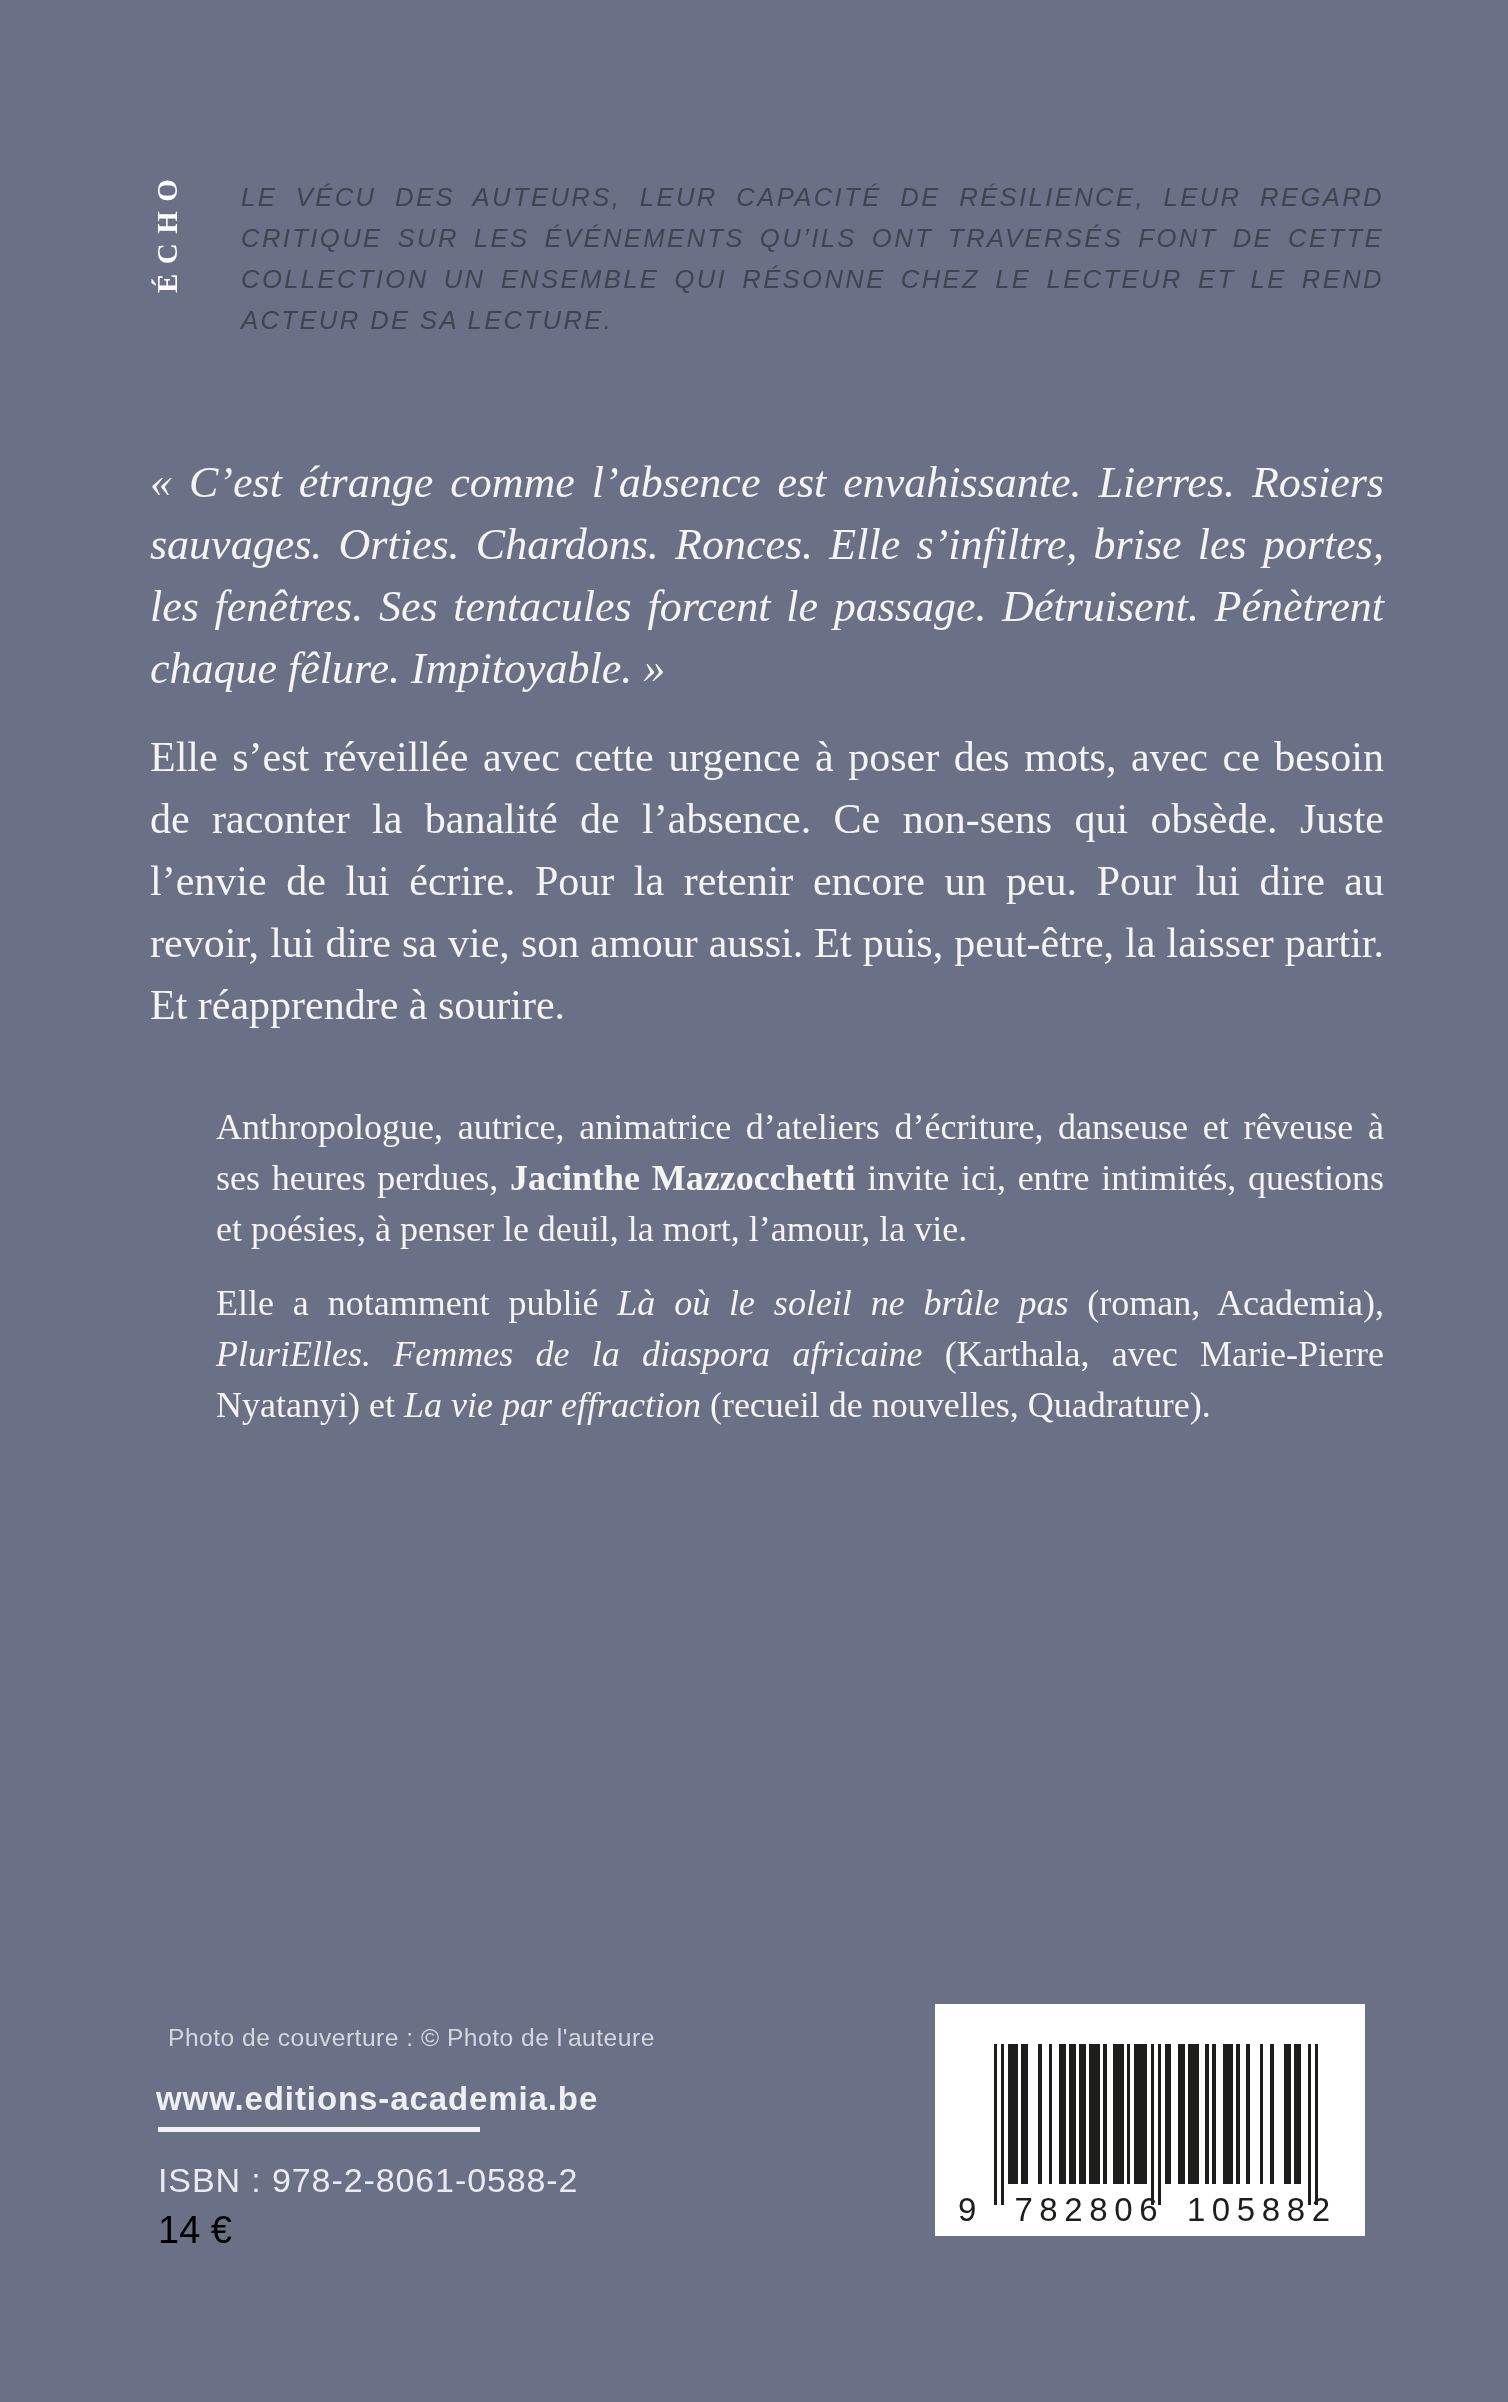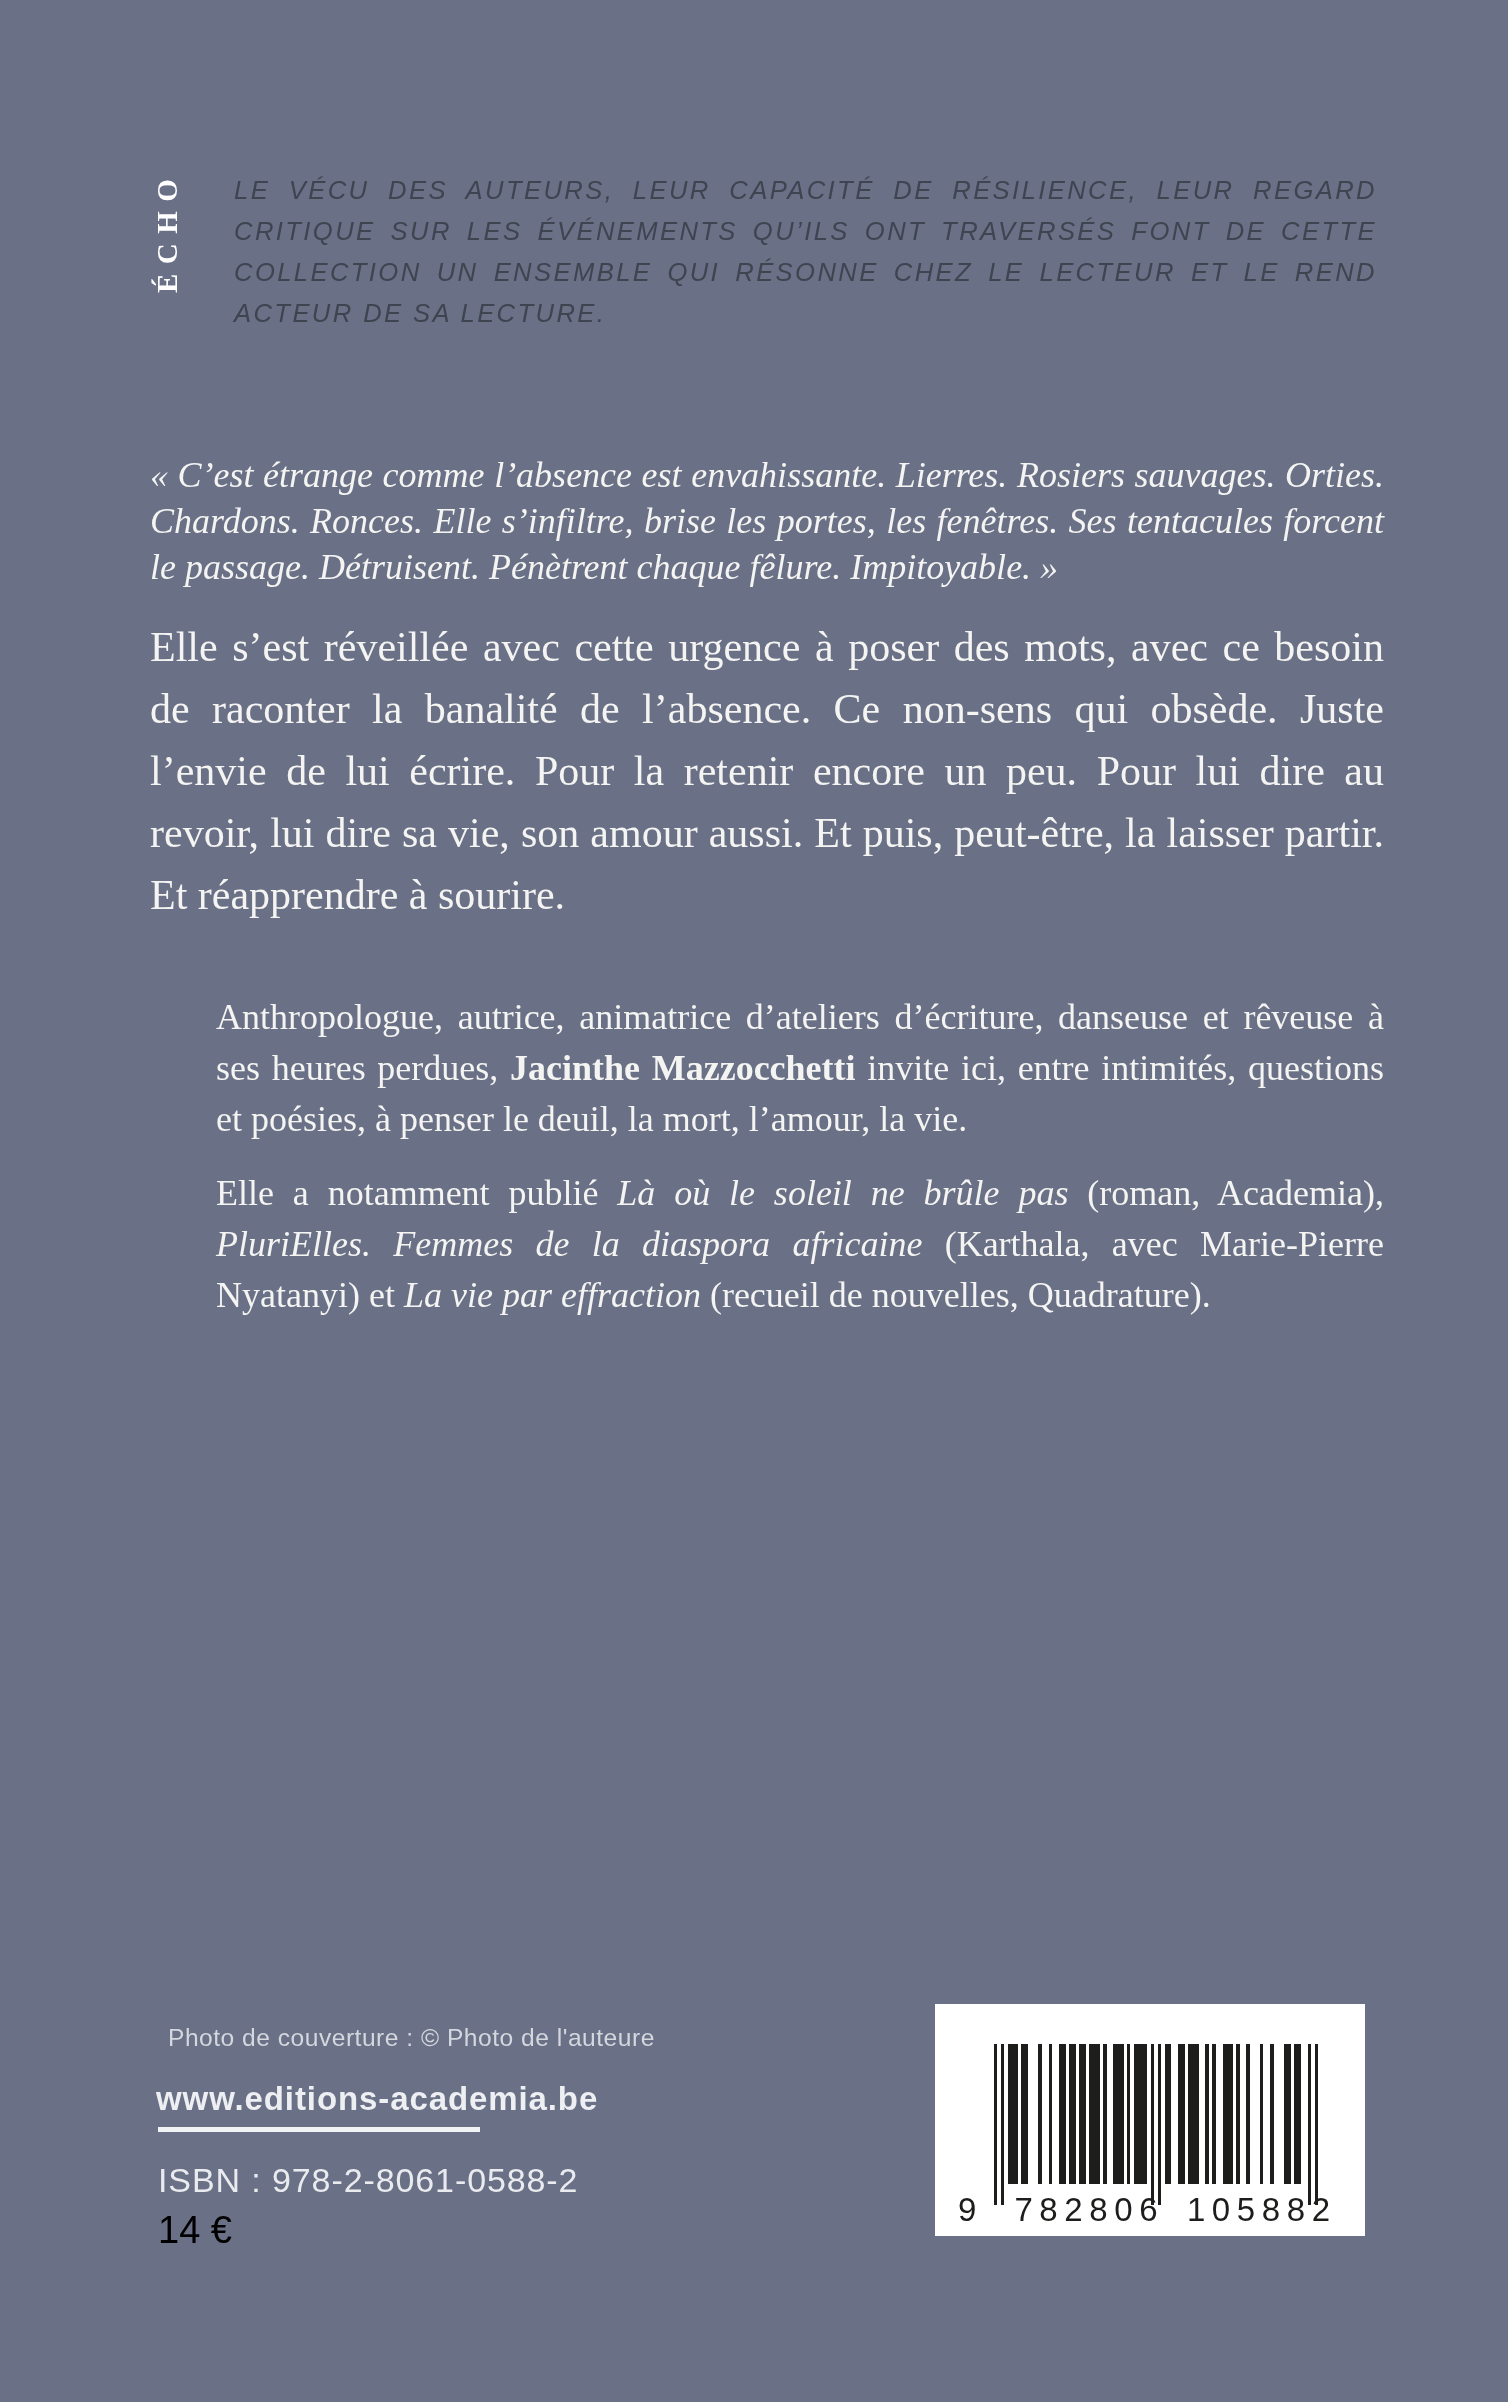--- a/index.html
+++ b/index.html
@@ -4,31 +4,31 @@
 <style>
   html,body{margin:0;padding:0;background:#6a7086;}
   .page{position:relative;width:1508px;height:2403px;background:#6a7086;
         font-family:"Liberation Serif",serif;overflow:hidden;}
 
   
   .echo{position:absolute;left:151px;top:157px;width:53px;height:148px;
         writing-mode:vertical-rl;transform:rotate(180deg);
         font-family:"Liberation Serif",serif;font-weight:700;font-size:29px;
         letter-spacing:9.5px;color:#ffffff;text-align:center;}
-  .collection-desc{position:absolute;left:234px;top:170px;width:1143px;margin:0;
+  .collection-desc{position:absolute;left:234px;top:170px;width:1143px;margin:7px;
         font-family:"Liberation Sans",sans-serif;font-style:italic;
         font-size:25.6px;line-height:41px;letter-spacing:2.4px;
         text-align:justify;color:#3e4450;}
 
   
   main{position:absolute;left:150px;top:452px;width:1234px;}
   h1{margin:0 0 42px 1.9px;font-family:"Liberation Sans",sans-serif;
      font-size:54px;font-weight:700;letter-spacing:7.6px;color:#26272e;line-height:59px;}
   main p{margin:0;}
-  .quote{font-style:italic;font-size:36px;line-height:46px;color:#f4f4f2;
+  .quote{font-style:italic;font-size:44px;line-height:62px;color:#f4f4f2;
          text-align:justify;margin-bottom:22px;}
   .synopsis{font-size:42px;line-height:62px;color:#f4f4f2;
             text-align:justify;margin-top:25.6px;}
   .bio-block{margin-top:66px;padding-left:66px;}
   .bio{font-size:36px;line-height:51px;color:#f4f4f2;text-align:justify;margin-bottom:23px;}
   .bio strong{font-weight:700;}
   .bio em{font-style:italic;}
 
   
   .photo-credit{position:absolute;left:158px;top:2014px;margin:10px;

